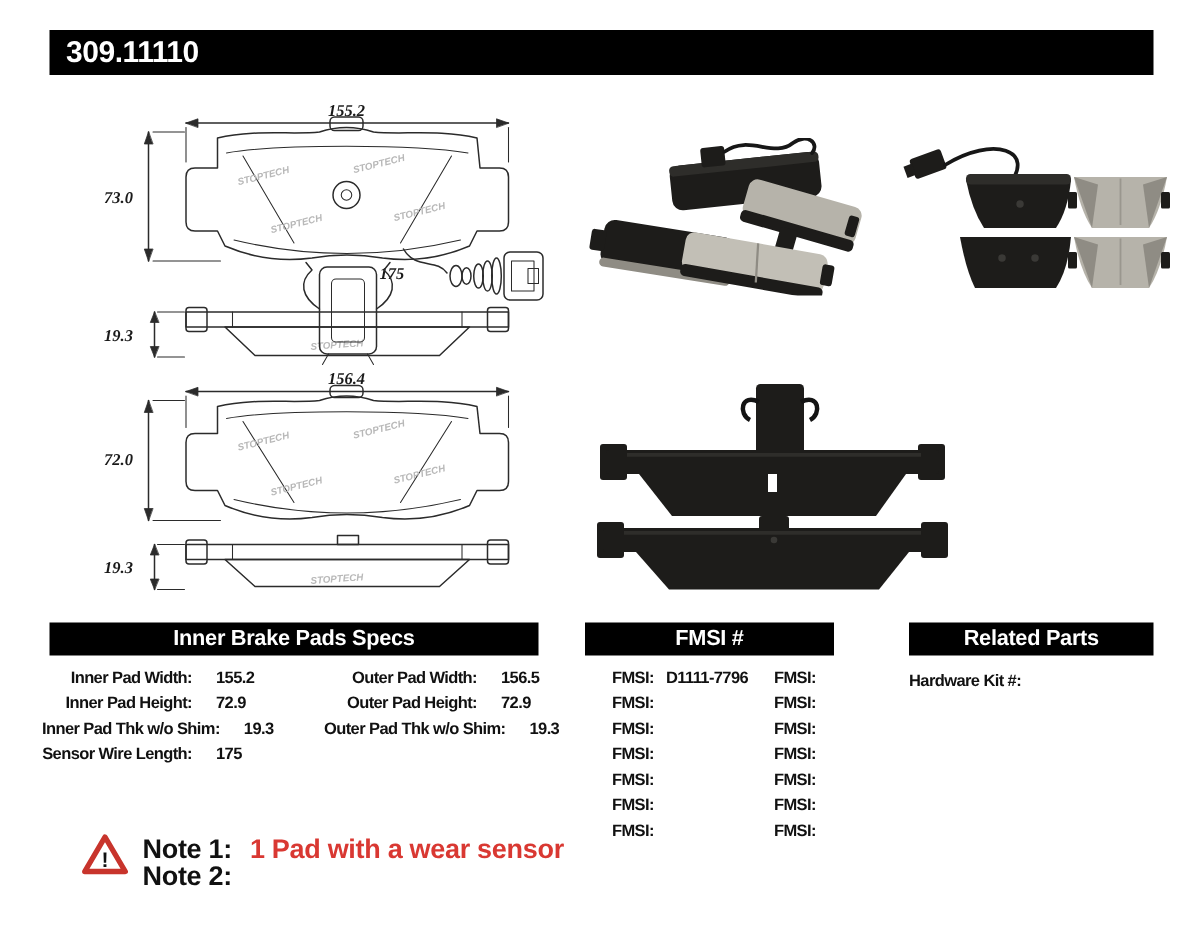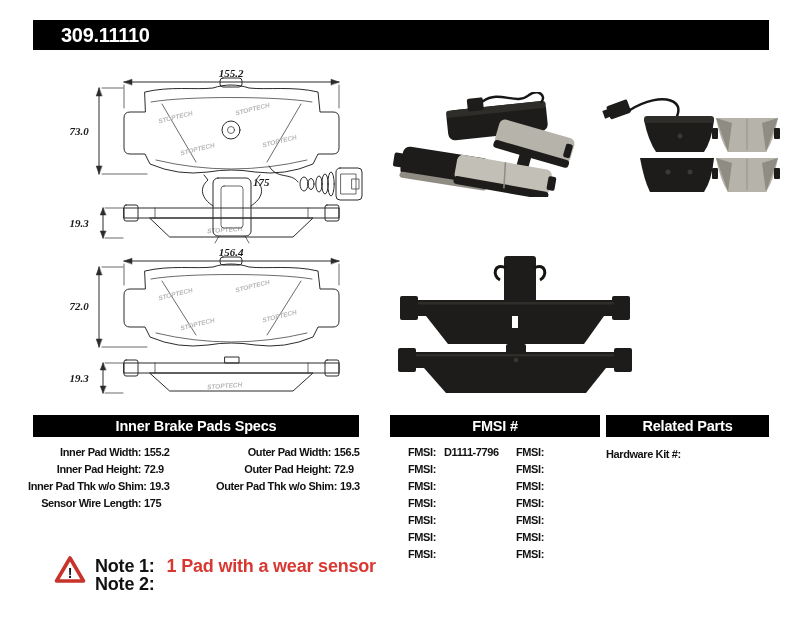--- a/index.html
+++ b/index.html
@@ -1,30 +1,30 @@
 <!DOCTYPE html>
 <html><head>
 <meta charset="utf-8">
 <style>
   html,body{margin:0;padding:0;}
   body{width:800px;height:619px;background:#ffffff;position:relative;overflow:hidden;
        font-family:"Liberation Sans",sans-serif;}
   .abs{position:absolute;}
   .black-bar{background:#000;color:#fff;font-weight:bold;box-sizing:border-box;}
   .topbar{left:33px;top:20px;width:736px;height:30px;display:flex;
-          align-items:center;padding:0 28px;font-size:20px;letter-spacing:-0.3px;}
+          align-items:center;padding:0 11px;font-size:20px;letter-spacing:-0.3px;}
   .thead{top:415px;height:22px;display:flex;align-items:center;justify-content:center;
          font-size:14.5px;letter-spacing:-0.2px;}
   #bar-specs{left:33px;width:326px;}
   #bar-specs span{width:50%;text-align:center;}
-  #bar-fmsi{left:390px;width:210px;}
+  #bar-fmsi{left:390px;width:166px;}
   #bar-related{left:606px;width:163px;}
   .spec-block{position:absolute;top:443px;font-size:11px;font-weight:bold;color:#111;
               letter-spacing:-0.4px;}
-  .spec-row{display:grid;grid-template-columns:1fr 52px;column-gap:3px;height:17px;align-items:center;}
+  .spec-row{display:grid;grid-template-columns:1fr 52px;column-gap:16px;height:17px;align-items:center;}
   .spec-row .lbl{text-align:right;white-space:nowrap;}
   .spec-row .val{text-align:left;}
   #inner-specs{left:28px;width:168px;}
   #outer-specs{left:216px;width:170px;}
   #fmsi-body{left:408px;width:208px;}
   .fmsi-row{display:grid;grid-template-columns:36px 72px 36px 60px;height:17px;align-items:center;}
   #related-body{left:606px;width:163px;}
   .rel-row{display:flex;gap:4px;height:17px;align-items:flex-end;}
   .note-row{position:absolute;left:95px;display:flex;gap:12px;font-size:18px;font-weight:bold;
             color:#111;letter-spacing:-0.2px;}

